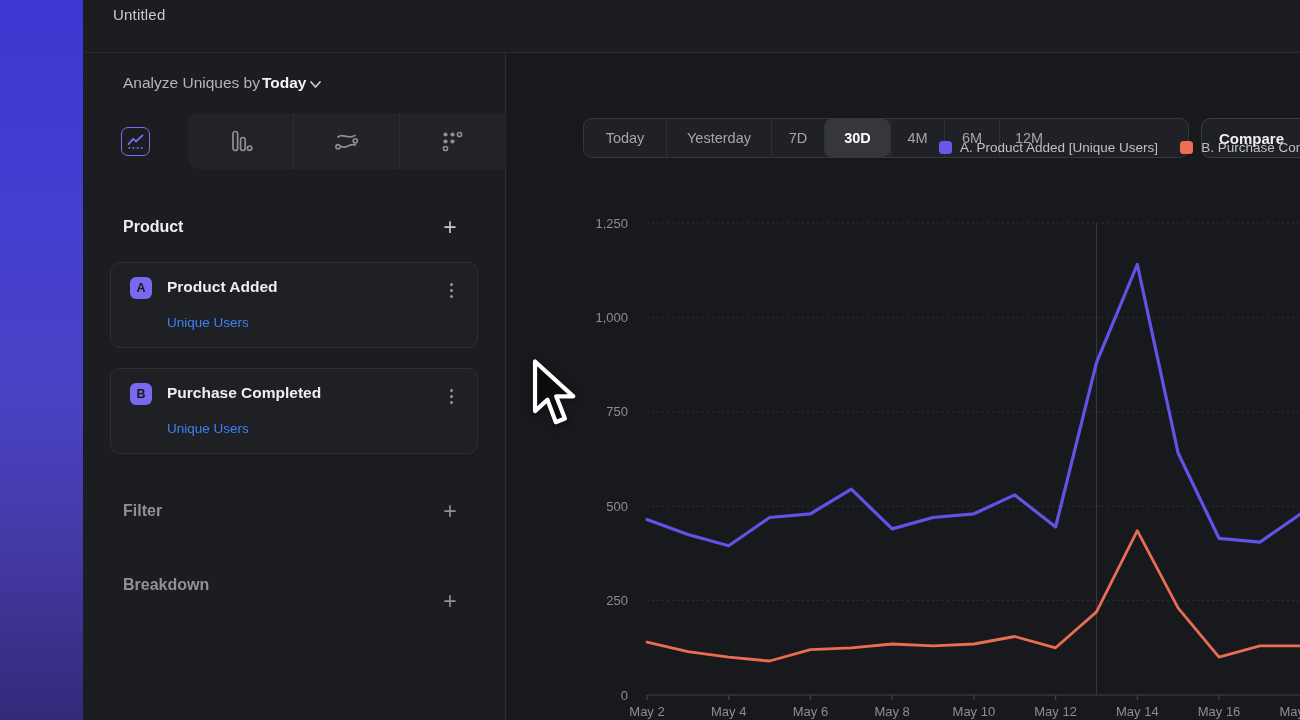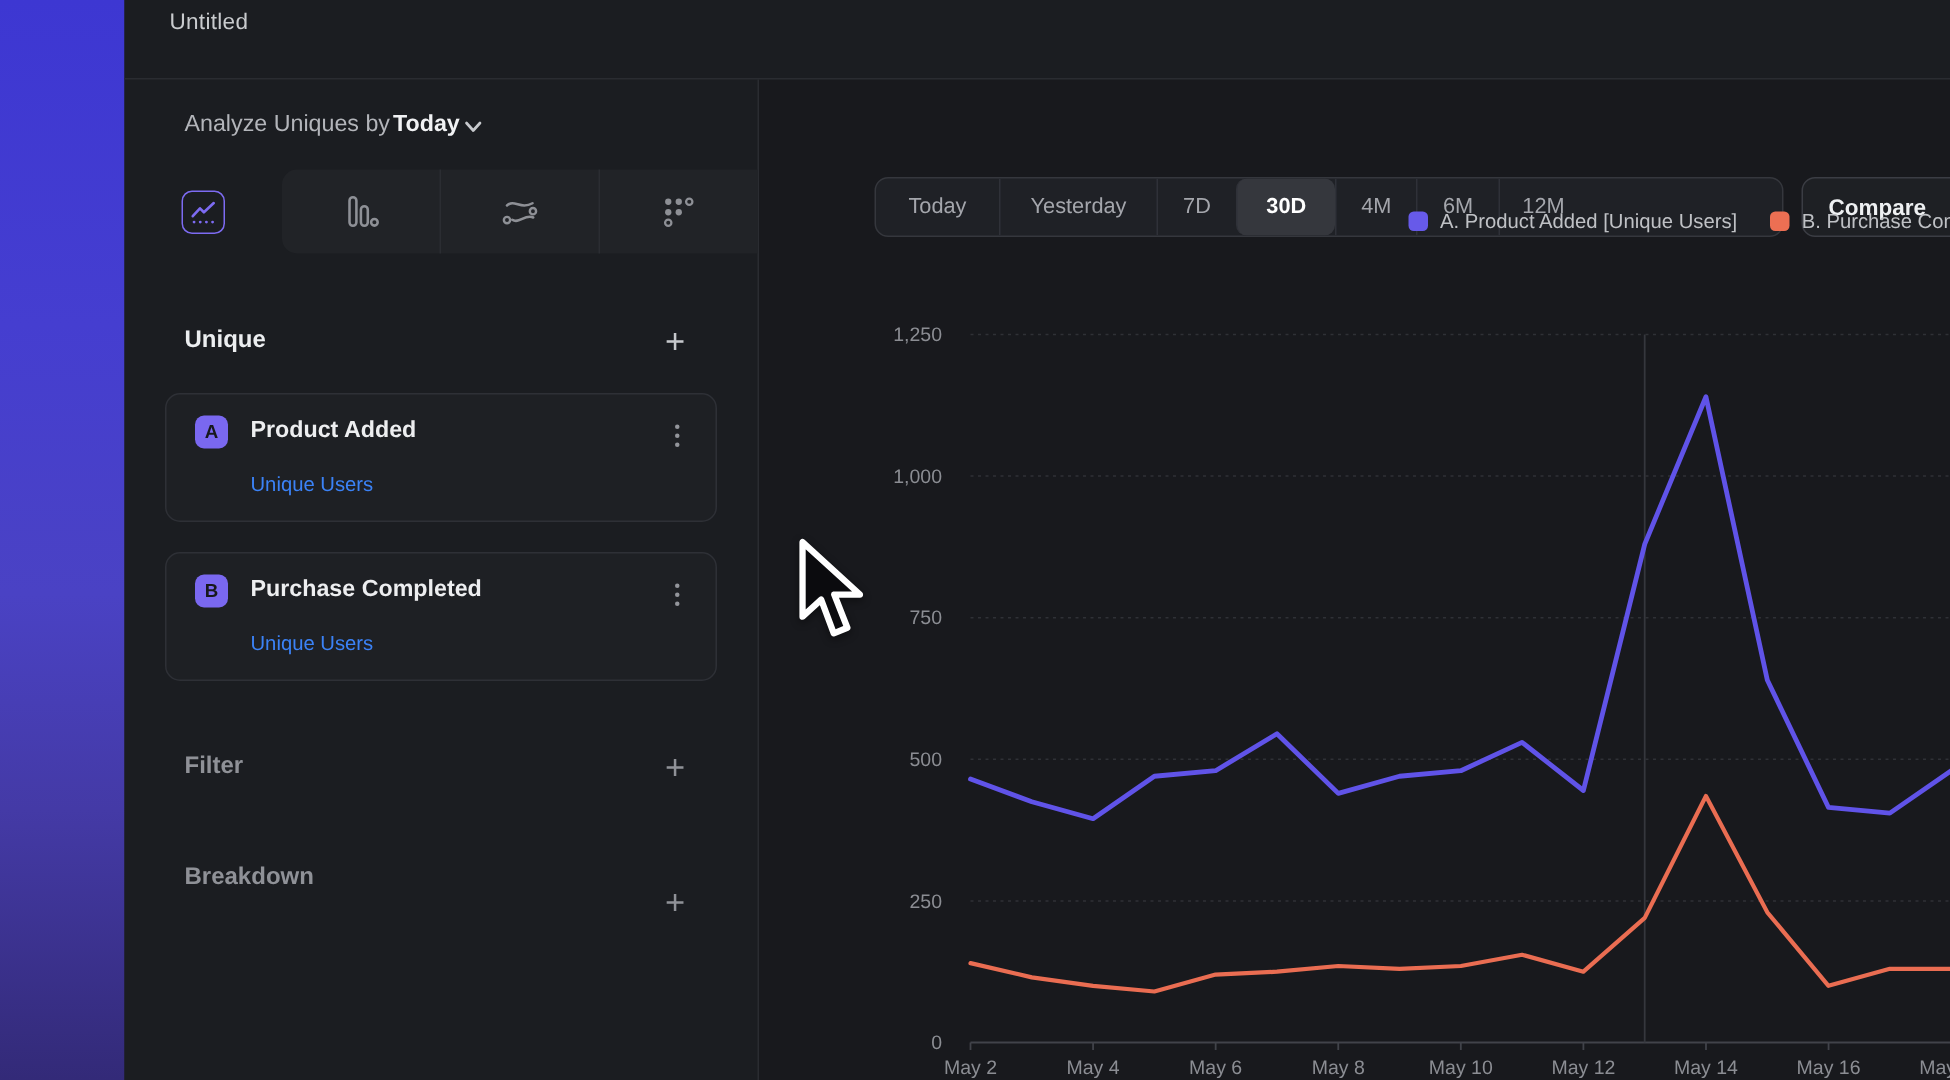--- a/index.html
+++ b/index.html
@@ -127,21 +127,21 @@
         <circle cx="4.5" cy="4.5" r="2.1" fill="#8e9096"></circle>
         <circle cx="11.5" cy="4.5" r="2.1" fill="#8e9096"></circle>
         <circle cx="18.5" cy="4.5" r="2.1" fill="none" stroke="#8e9096" stroke-width="1.5"></circle>
         <circle cx="4.5" cy="11.5" r="2.1" fill="#8e9096"></circle>
         <circle cx="11.5" cy="11.5" r="2.1" fill="#8e9096"></circle>
         <circle cx="4.5" cy="18.5" r="2.1" fill="none" stroke="#8e9096" stroke-width="1.5"></circle>
       </svg>
     </div>
   </div>
 
-  <div class="section-title" style="left:123px; top:218px;">Unique</div>
+  <div class="section-title" style="left:123px; top:218px;">Product</div>
   <div class="plus-btn" style="left:435px; top:212px;">+</div>
 
   <div class="metric-card" style="top:262px;">
     <div class="metric-badge">A</div>
     <div class="metric-title">Product Added</div>
     <div class="kebab">
         <i></i>
         <i></i>
         <i></i>
       </div>

